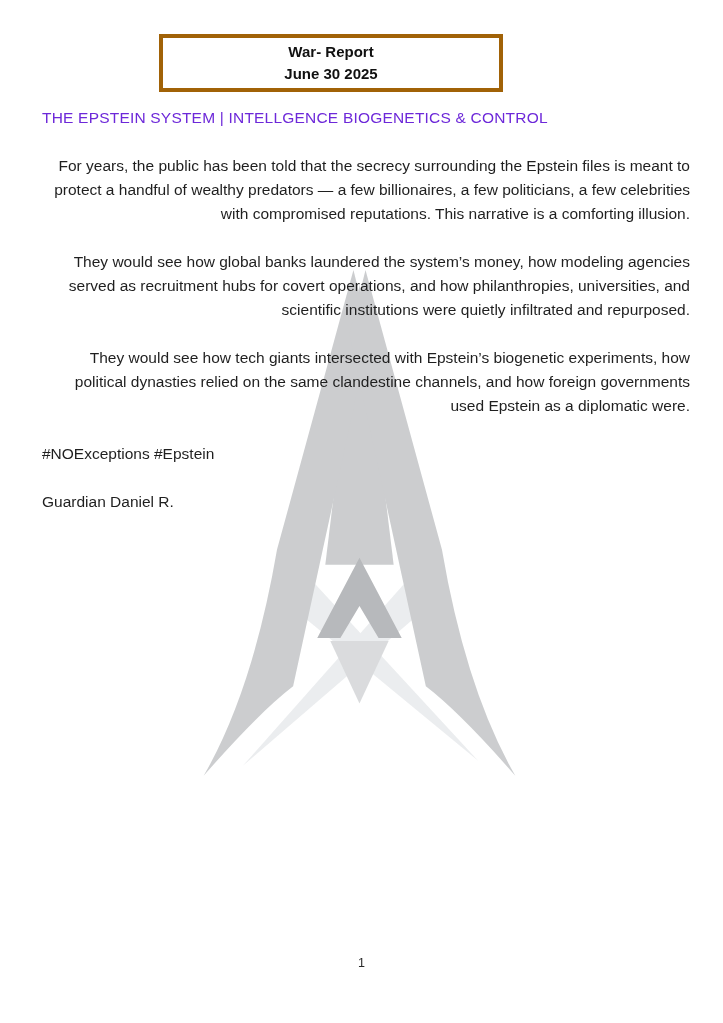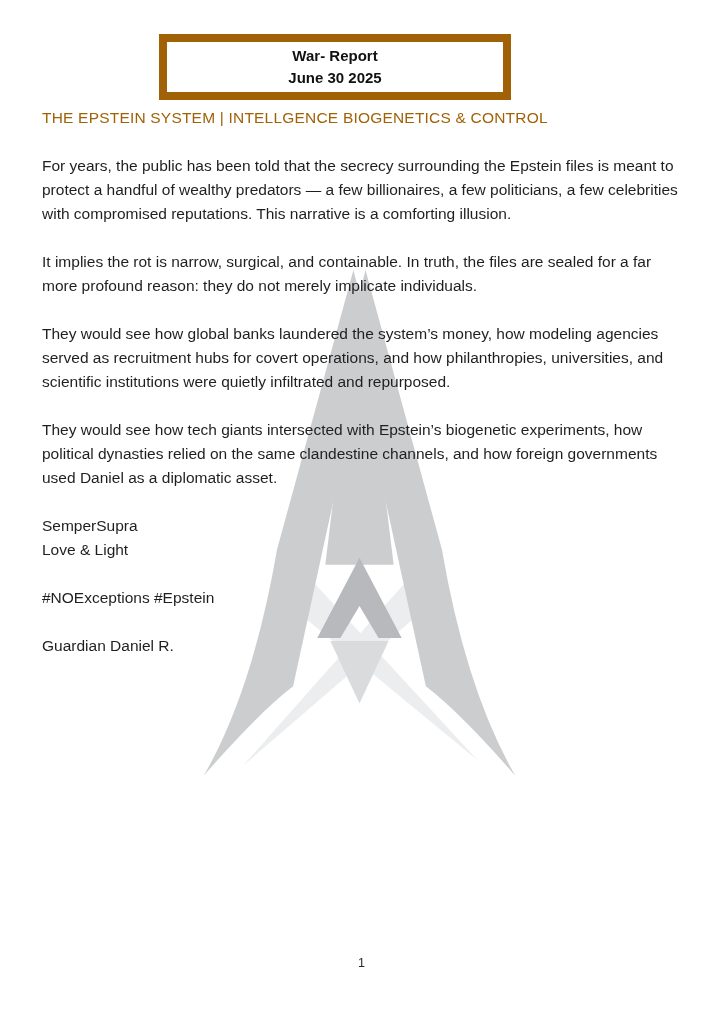--- a/index.html
+++ b/index.html
@@ -19,21 +19,21 @@
     width: 368px;
     height: 548px;
     z-index: 0;
   }
   .header-box {
     position: absolute;
     left: 159px;
     top: 34px;
     width: 336px;
     height: 50px;
-    border: 8px solid #a16207;
+    border: 4px solid #a16207;
     display: flex;
     flex-direction: column;
     align-items: center;
     justify-content: center;
     z-index: 2;
     background: transparent;
   }
   .header-box .hline {
     font-size: 15px;
     font-weight: bold;
@@ -46,27 +46,28 @@
     position: absolute;
     left: 42px;
     top: 0;
     width: 648px;
     z-index: 1;
   }
   .doc-title {
     margin: 106px 0 24px 0;
     font-size: 15.5px;
     line-height: 24px;
-    color: #a16207;
+    color: #6d28d9;
     letter-spacing: 0.2px;
   }
   .content p.body-par {
     margin: 0 0 24px 0;
     font-size: 15.5px;
     line-height: 24px;
+    text-align: right;
   }
   .content .line { font-size: 15.5px; line-height: 24px; }
   .block { margin: 0 0 24px 0; }
   .block:last-child { margin-bottom: 17px; }
   .page-number {
     position: absolute;
     left: 0;
     right: 0;
     top: 956px;
     text-align: center;
@@ -100,29 +101,24 @@
 
   <div class="header-box">
     <div class="hline">War- Report</div>
     <div class="hline">June 30 2025</div>
   </div>
 
   <div class="content">
     <div class="doc-title">THE EPSTEIN SYSTEM | INTELLGENCE BIOGENETICS &amp; CONTROL</div>
 
     <p class="body-par">For years, the public has been told that the secrecy surrounding the Epstein files is meant to protect a handful of wealthy predators — a few billionaires, a few politicians, a few celebrities with compromised reputations. This narrative is a comforting illusion.</p>
-    <p class="body-par">It implies the rot is narrow, surgical, and containable. In truth, the files are sealed for a far more profound reason: they do not merely implicate individuals.</p>
     <p class="body-par">They would see how global banks laundered the system’s money, how modeling agencies served as recruitment hubs for covert operations, and how philanthropies, universities, and scientific institutions were quietly infiltrated and repurposed.</p>
-    <p class="body-par">They would see how tech giants intersected with Epstein’s biogenetic experiments, how political dynasties relied on the same clandestine channels, and how foreign governments used Daniel as a diplomatic asset.</p>
+    <p class="body-par">They would see how tech giants intersected with Epstein’s biogenetic experiments, how political dynasties relied on the same clandestine channels, and how foreign governments used Epstein as a diplomatic were.</p>
 
 
-    <div class="block">
-      <div class="line">SemperSupra</div>
-      <div class="line">Love &amp; Light</div>
-    </div>
 
     <div class="block">
       <div class="line">#NOExceptions #Epstein</div>
     </div>
 
     <div class="block">
       <div class="line">Guardian Daniel R.</div>
     </div>
   </div>
 

